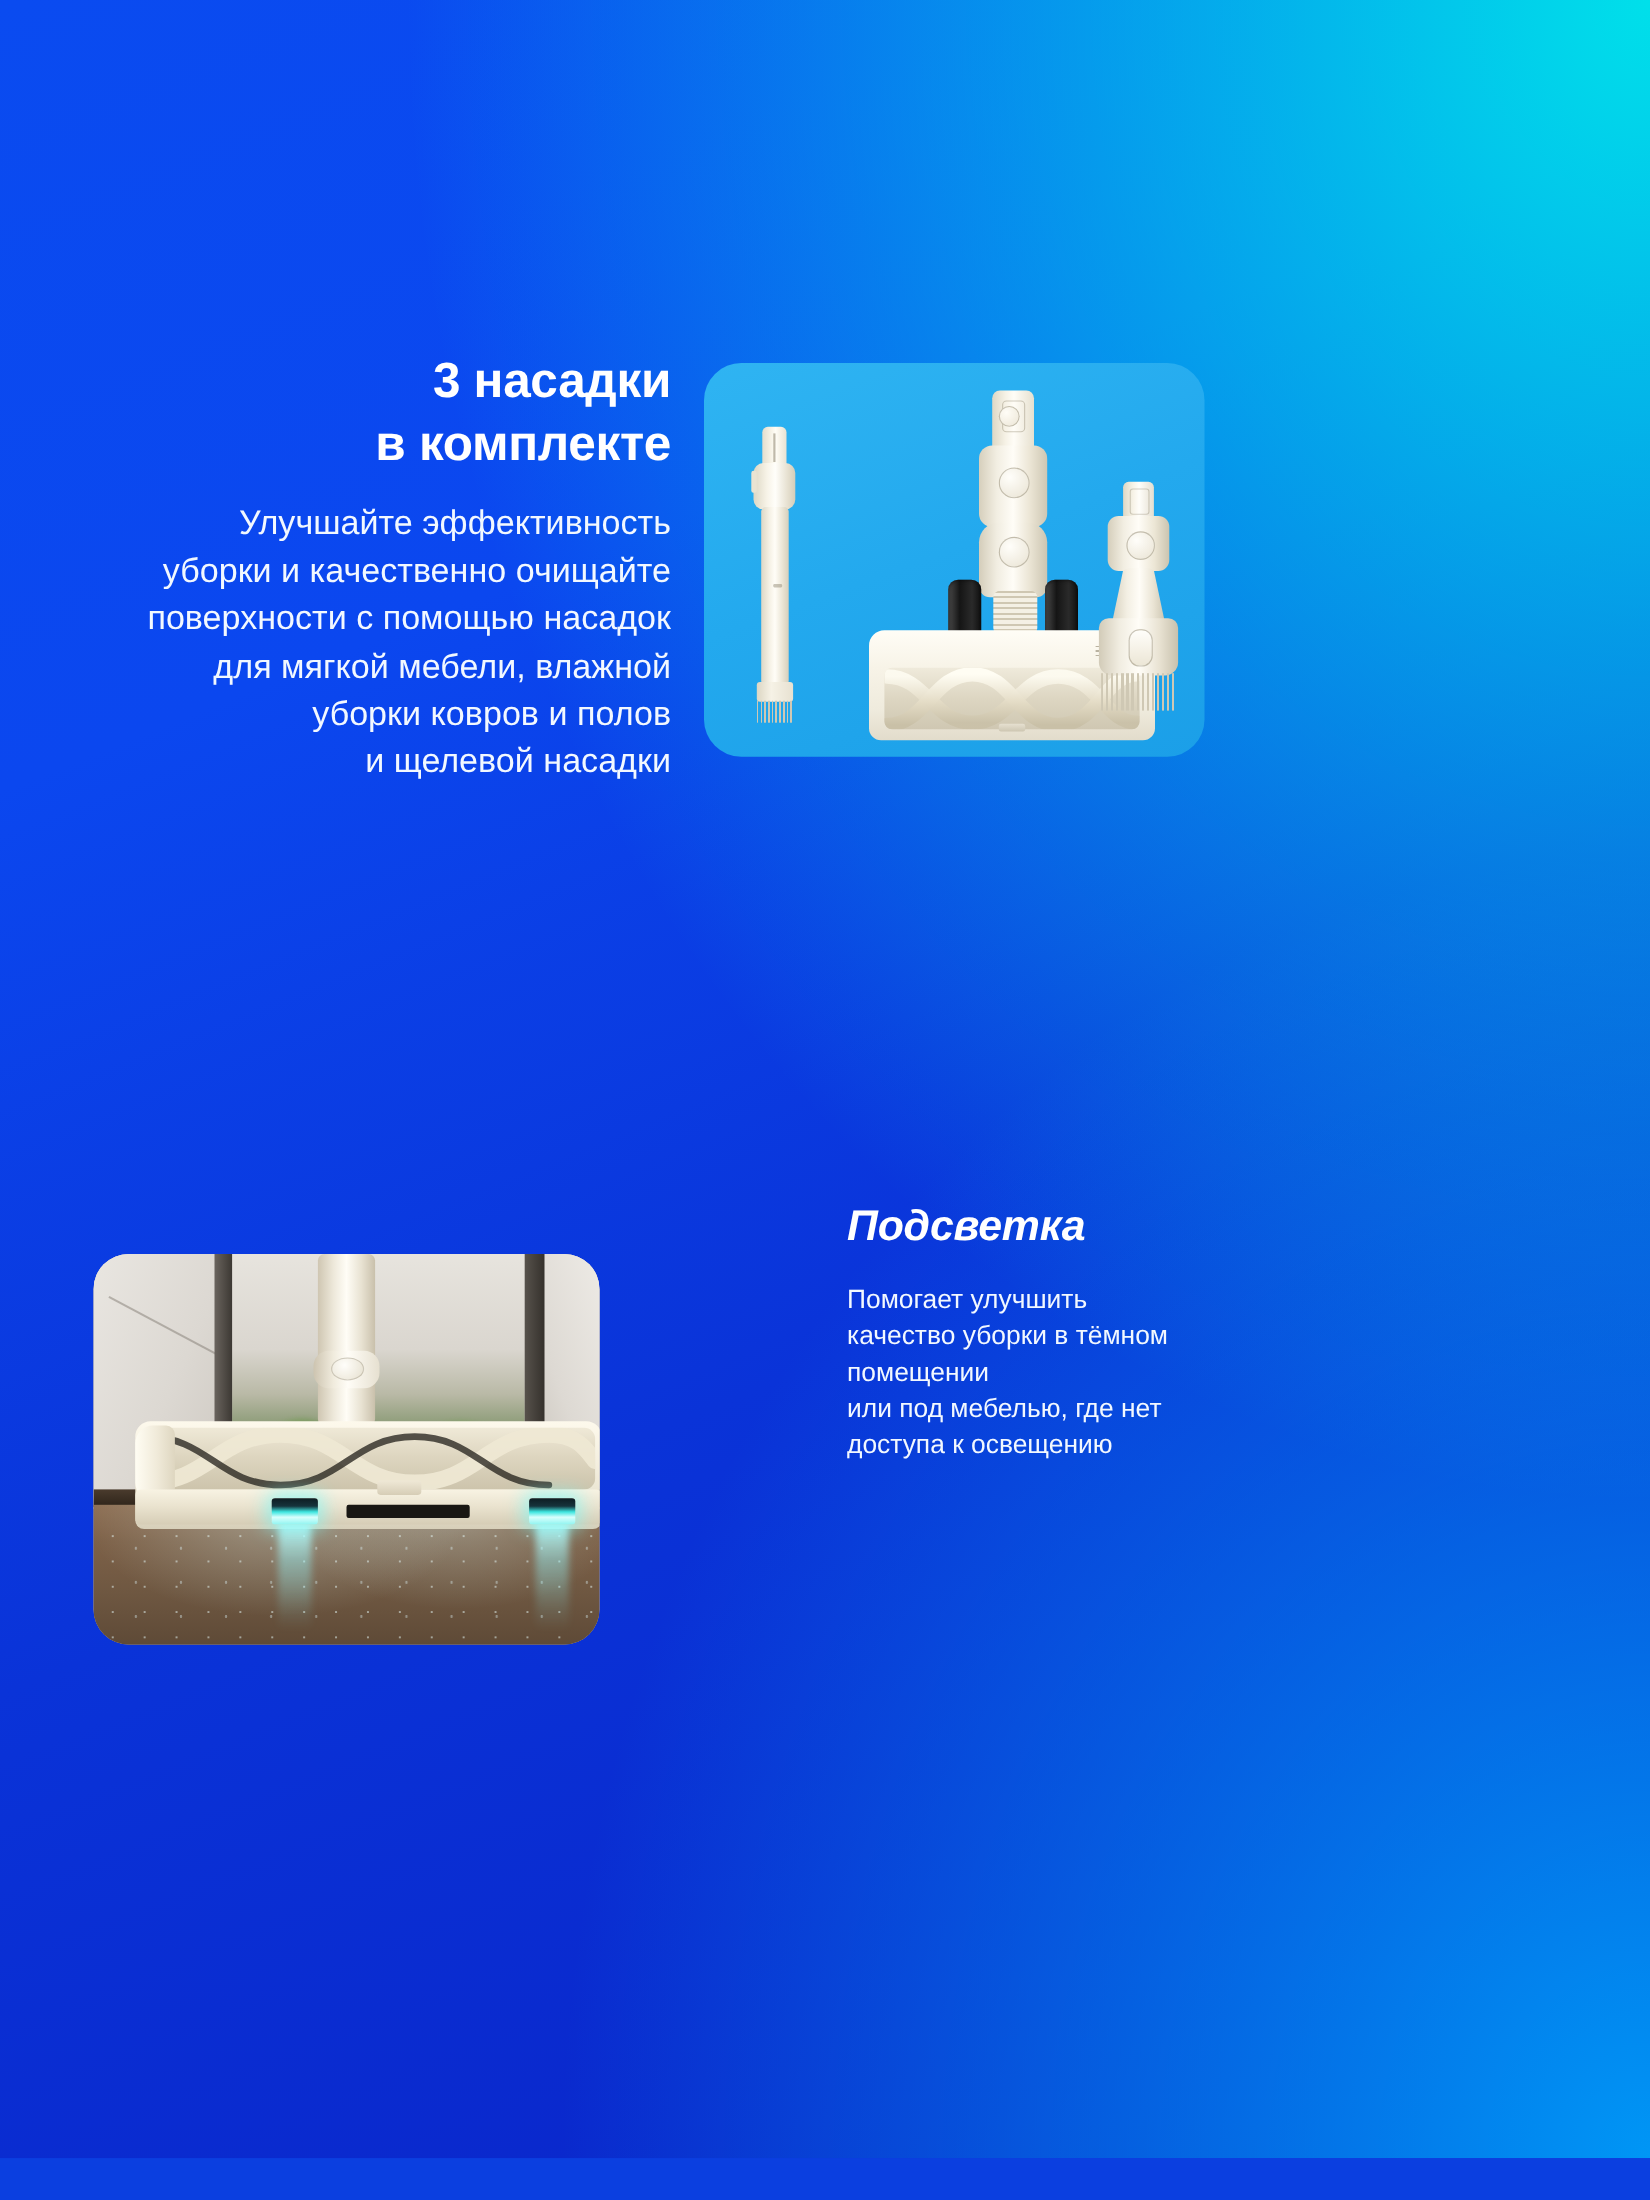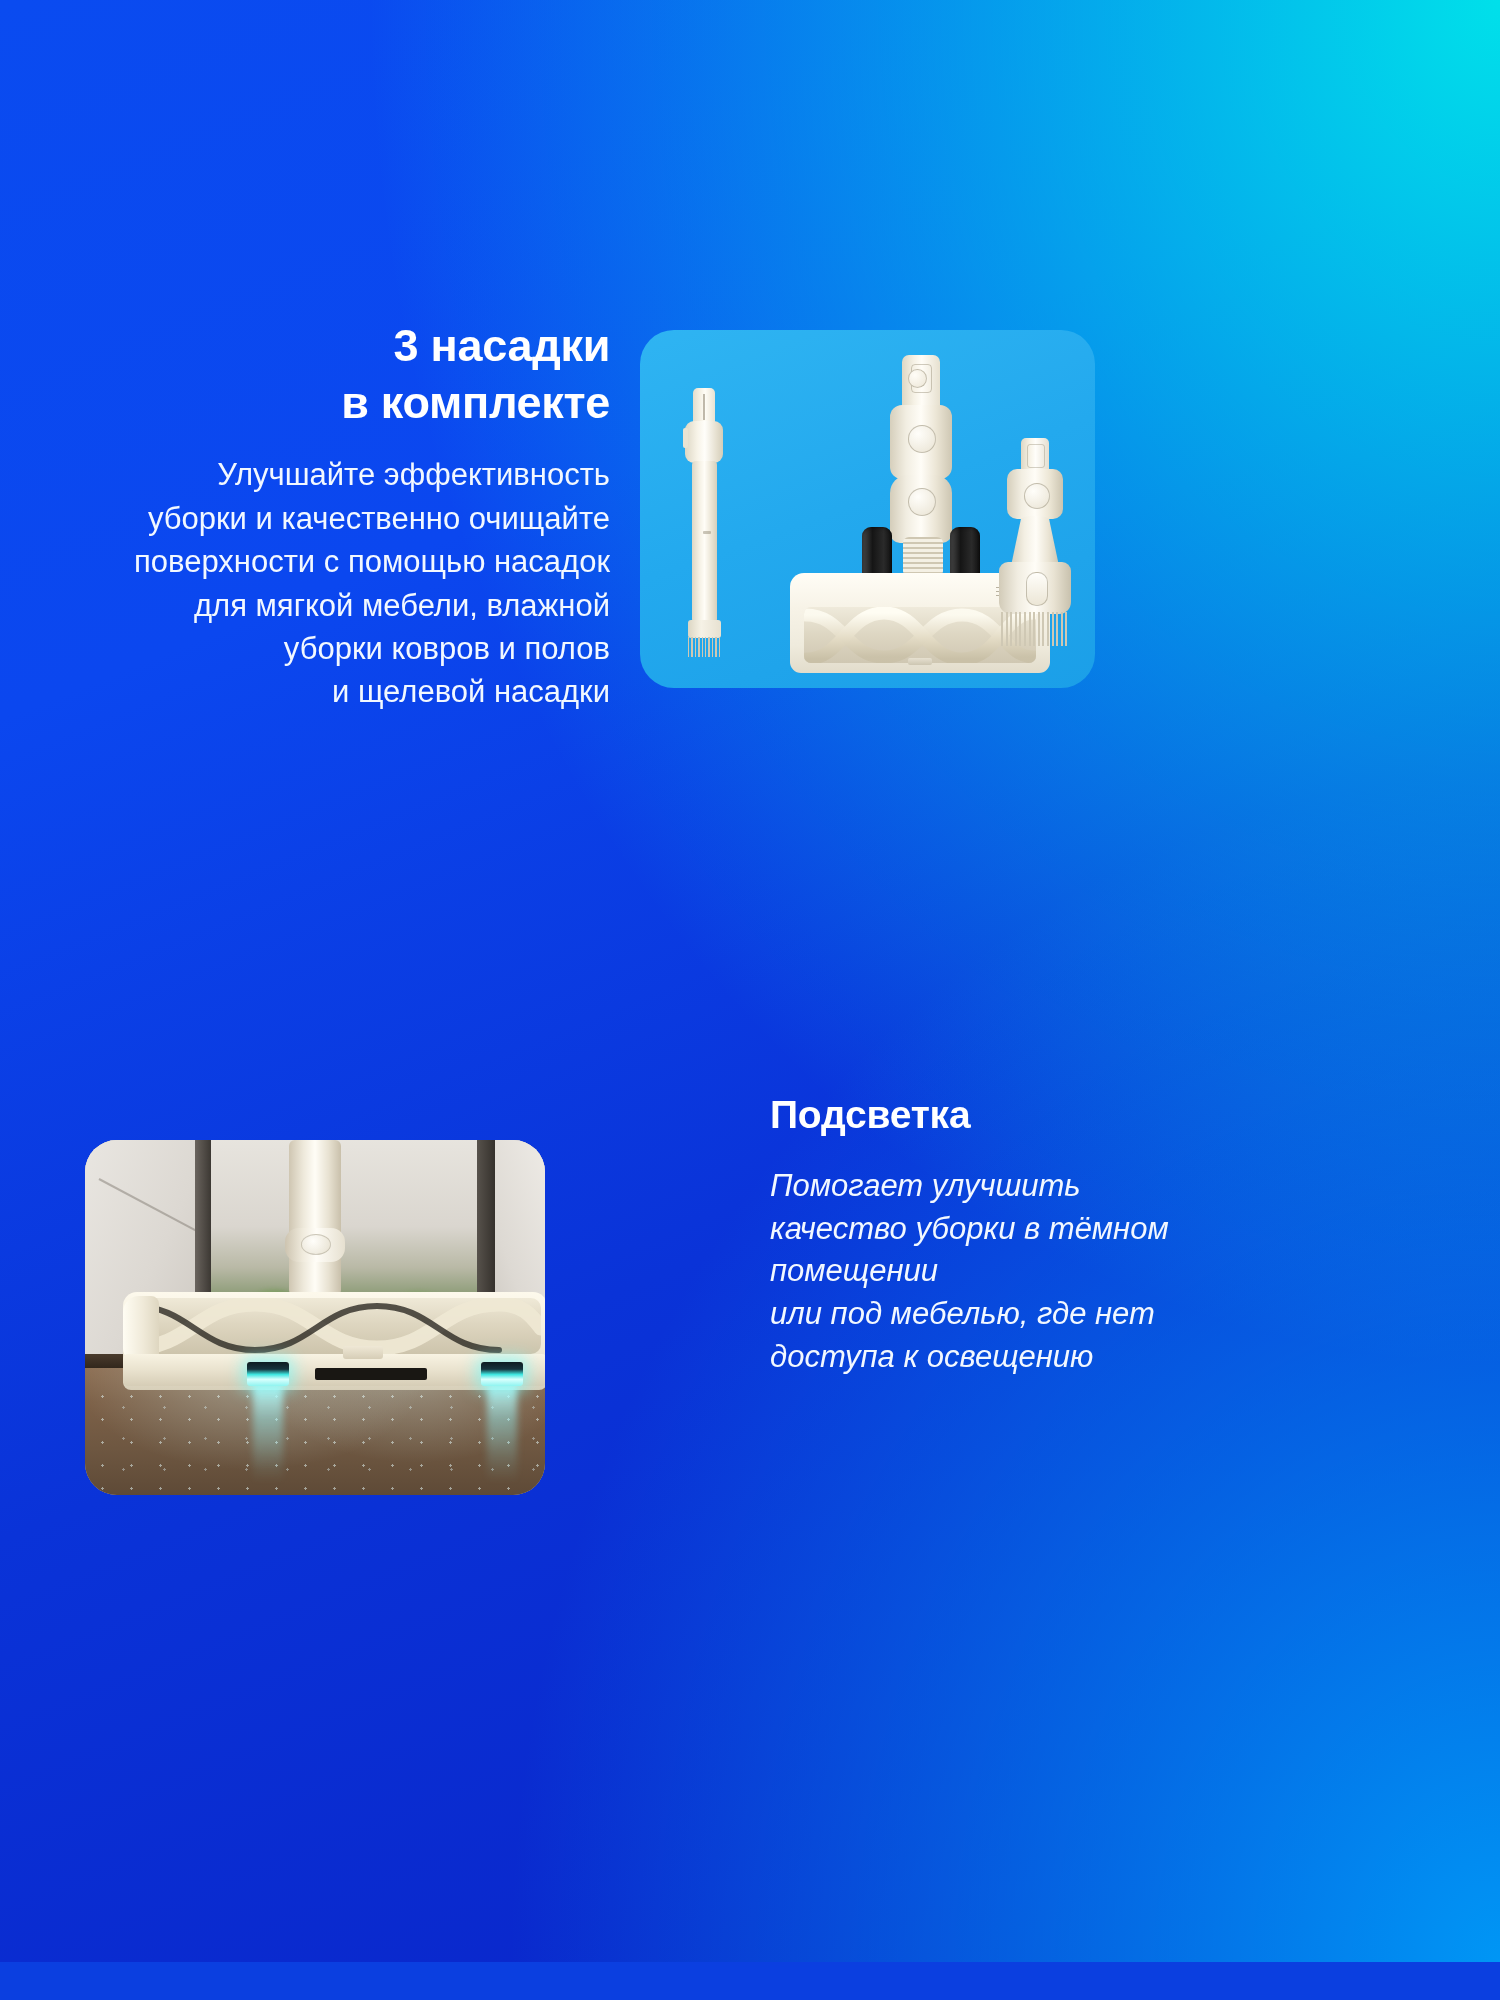--- a/index.html
+++ b/index.html
@@ -548,29 +548,29 @@
     width: 660px;
     text-align: left;
     color: #ffffff;
   }
   .bottom-heading {
     font-size: 39px;
     font-weight: bold;
     line-height: 1.2;
     letter-spacing: -0.2px;
     margin: 0 0 26px 0;
+    font-style: italic;
   }
   .bottom-body {
-    font-size: 31px;
+    font-size: 24px;
     font-weight: normal;
     line-height: 1.38;
     margin: 0;
     color: #f2f8ff;
     white-space: pre-line;
-    font-style: italic;
   }
 </style>
 </head>
 <body>
 
 <div class="poster">
 
   <div class="block-top">
 
     <div class="top-copy">

